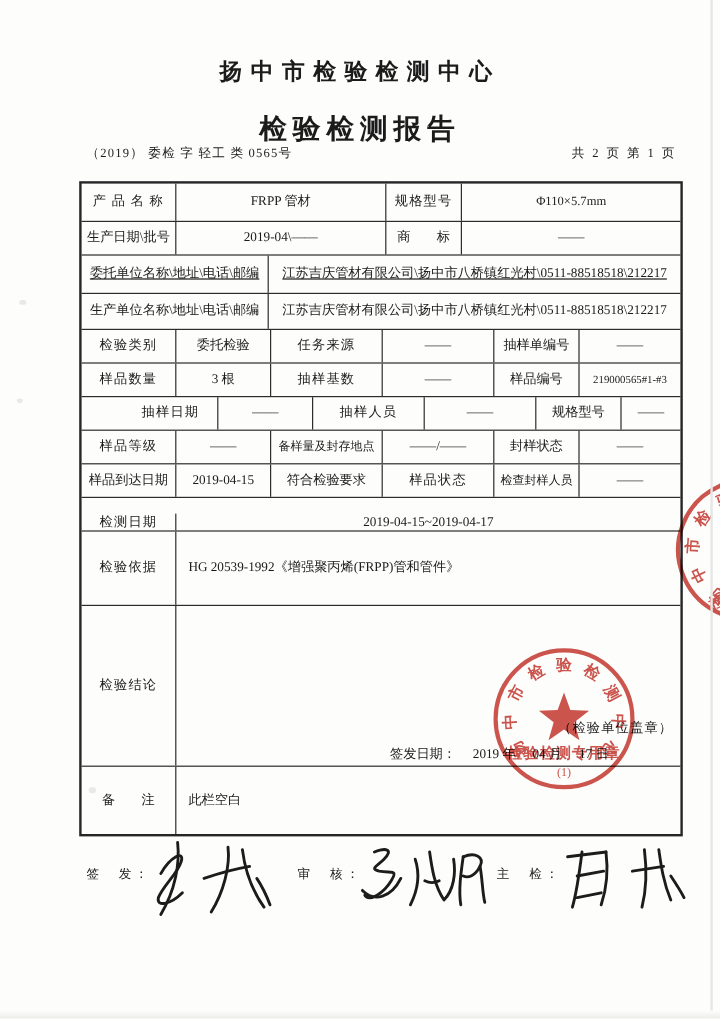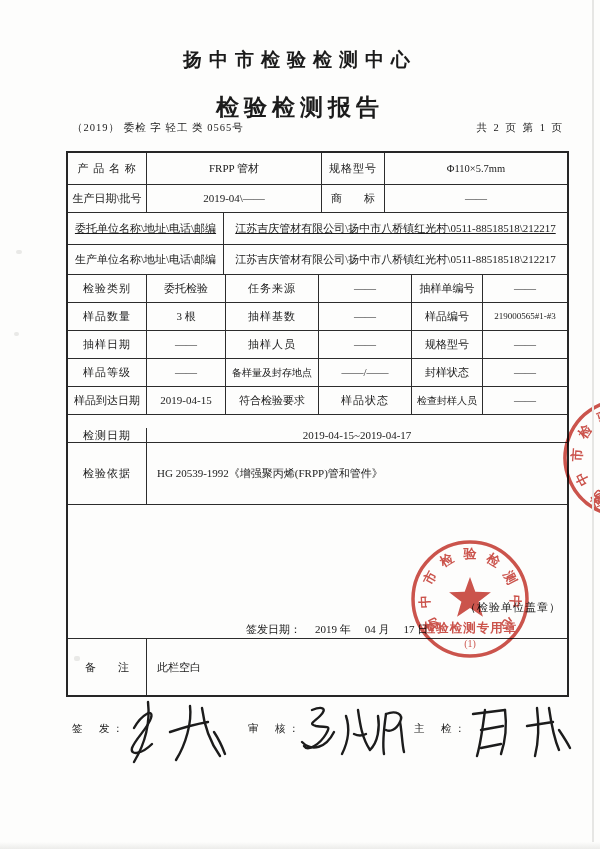--- a/index.html
+++ b/index.html
@@ -100,21 +100,21 @@
 
     <div class="trow" style="height:28px;">
       <div class="cell lbl" style="width:79px;">样品数量</div>
       <div class="cell" style="width:79px;">3 根</div>
       <div class="cell lbl" style="width:93px;">抽样基数</div>
       <div class="cell" style="width:93px;">——</div>
       <div class="cell" style="width:71px;">样品编号</div>
       <div class="cell small-num">219000565#1-#3</div>
     </div>
 
-    <div class="trow" style="height:28px;">
+    <div class="trow" style="height:28px;padding-left:35px;">
       <div class="cell lbl" style="width:79px;">抽样日期</div>
       <div class="cell" style="width:79px;">——</div>
       <div class="cell lbl" style="width:93px;">抽样人员</div>
       <div class="cell" style="width:93px;">——</div>
       <div class="cell" style="width:71px;">规格型号</div>
       <div class="cell">——</div>
     </div>
 
     <div class="trow" style="height:28px;">
       <div class="cell lbl" style="width:79px;">样品等级</div>
@@ -138,20 +138,21 @@
       <div class="cell lbl" style="width:79px;">检测日期</div>
       <div class="cell">2019-04-15~2019-04-17</div>
     </div>
 
     <div class="trow" style="height:62px;">
       <div class="cell lbl" style="width:79px;">检验依据</div>
       <div class="cell left-pad">HG 20539-1992《增强聚丙烯(FRPP)管和管件》</div>
     </div>
 
     <div class="trow" style="height:134px;">
+      <div class="cell lbl" style="width:79px;">检验结论</div>
       <div class="cell concl-cell">
         <span class="stamp-note">（检验单位盖章）</span>
         <span class="issue-line"><span>签发日期：</span><span class="gap"></span><span>2019 年</span><span class="gap"></span><span>04 月</span><span class="gap"></span><span>17 日</span></span>
       </div>
     </div>
 
     <div class="trow" style="height:56px;">
       <div class="cell" style="width:79px;">备　　注</div>
       <div class="cell left-pad">此栏空白</div>
     </div>

